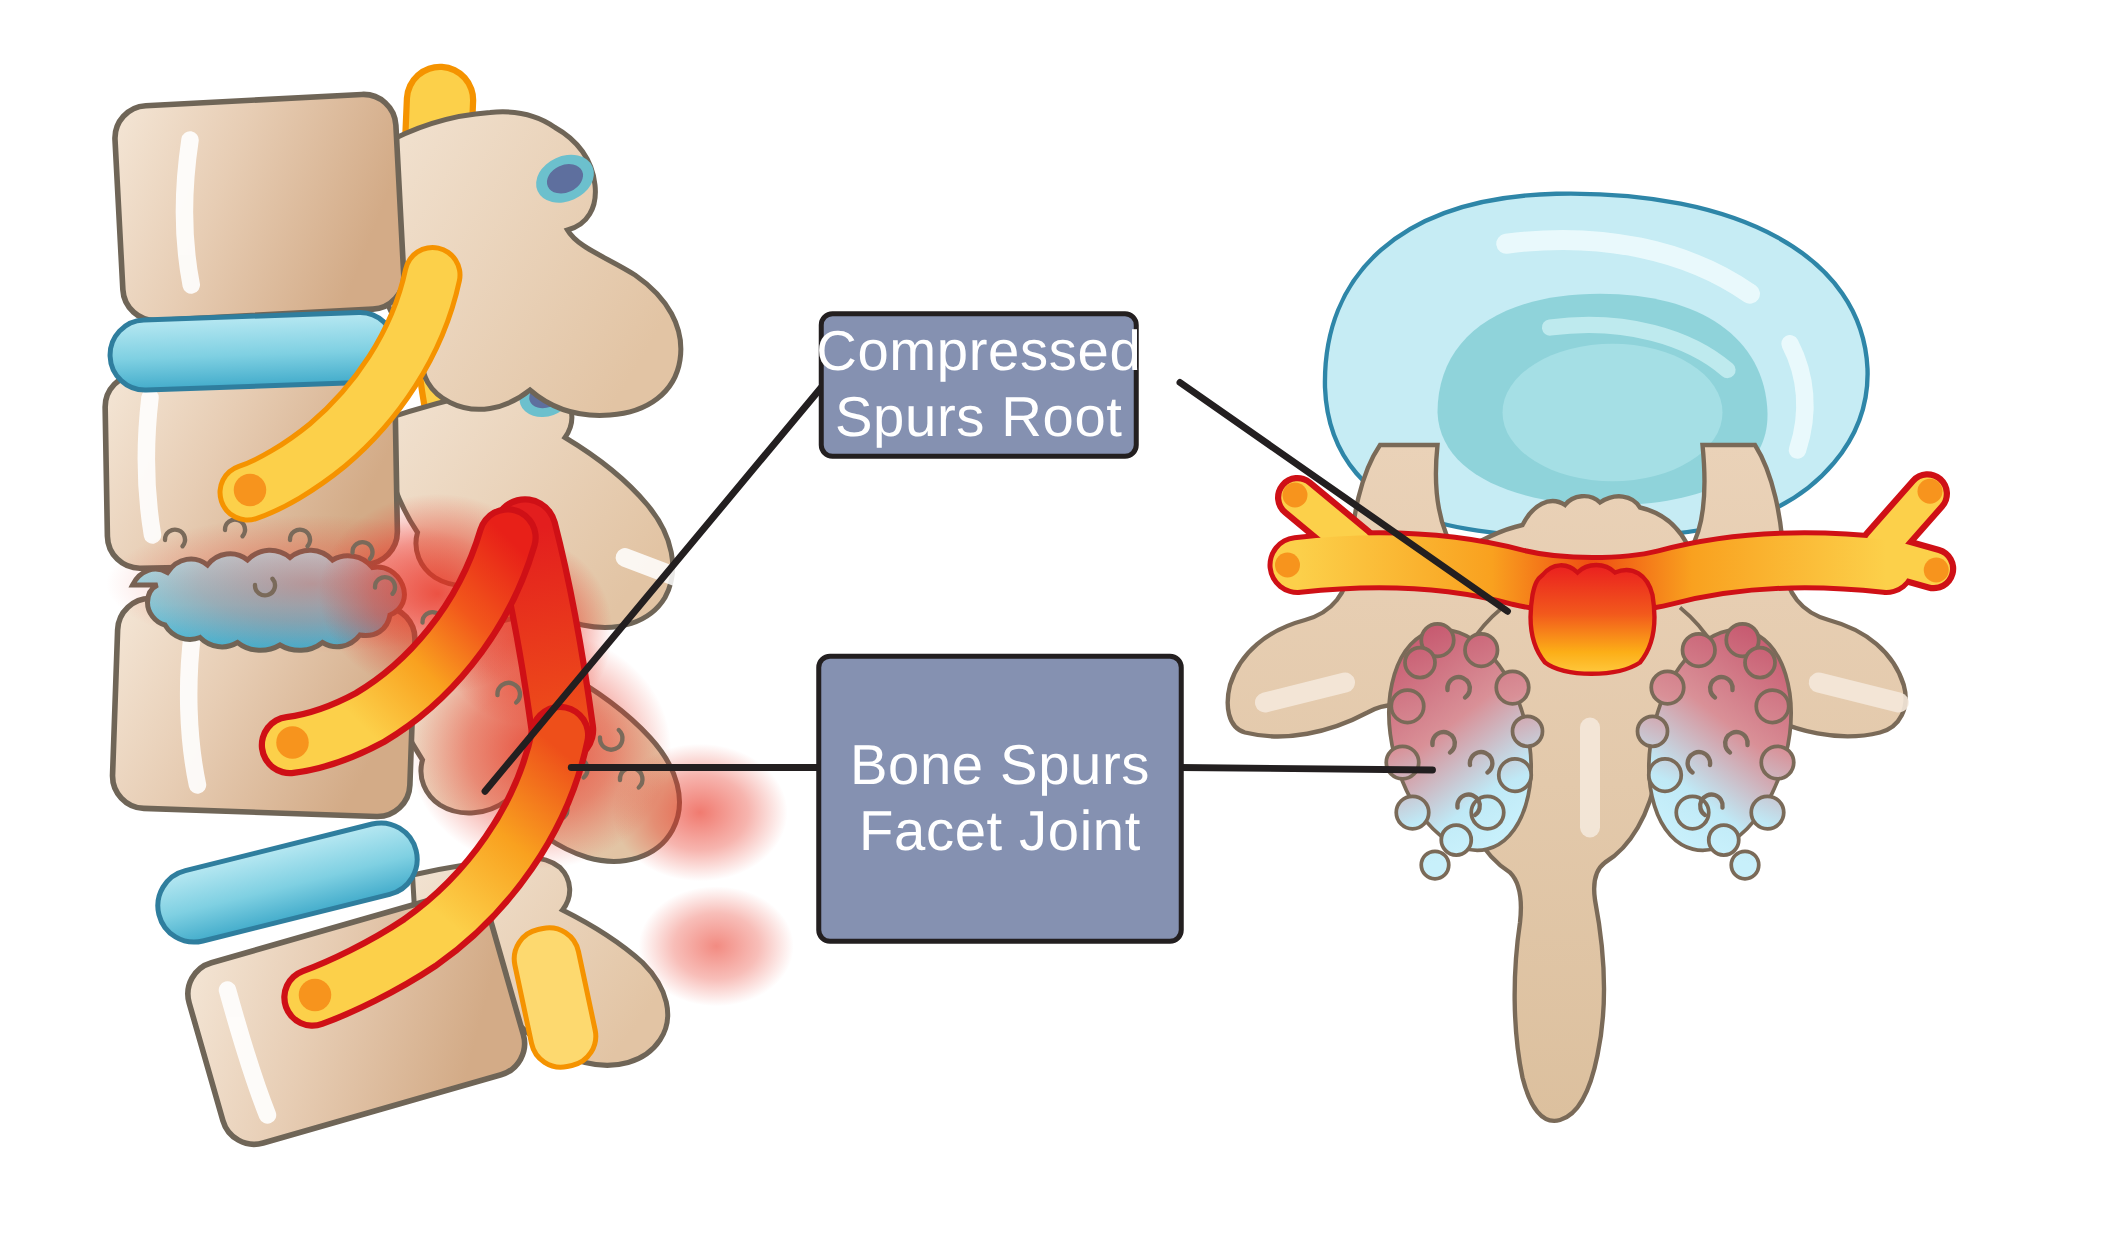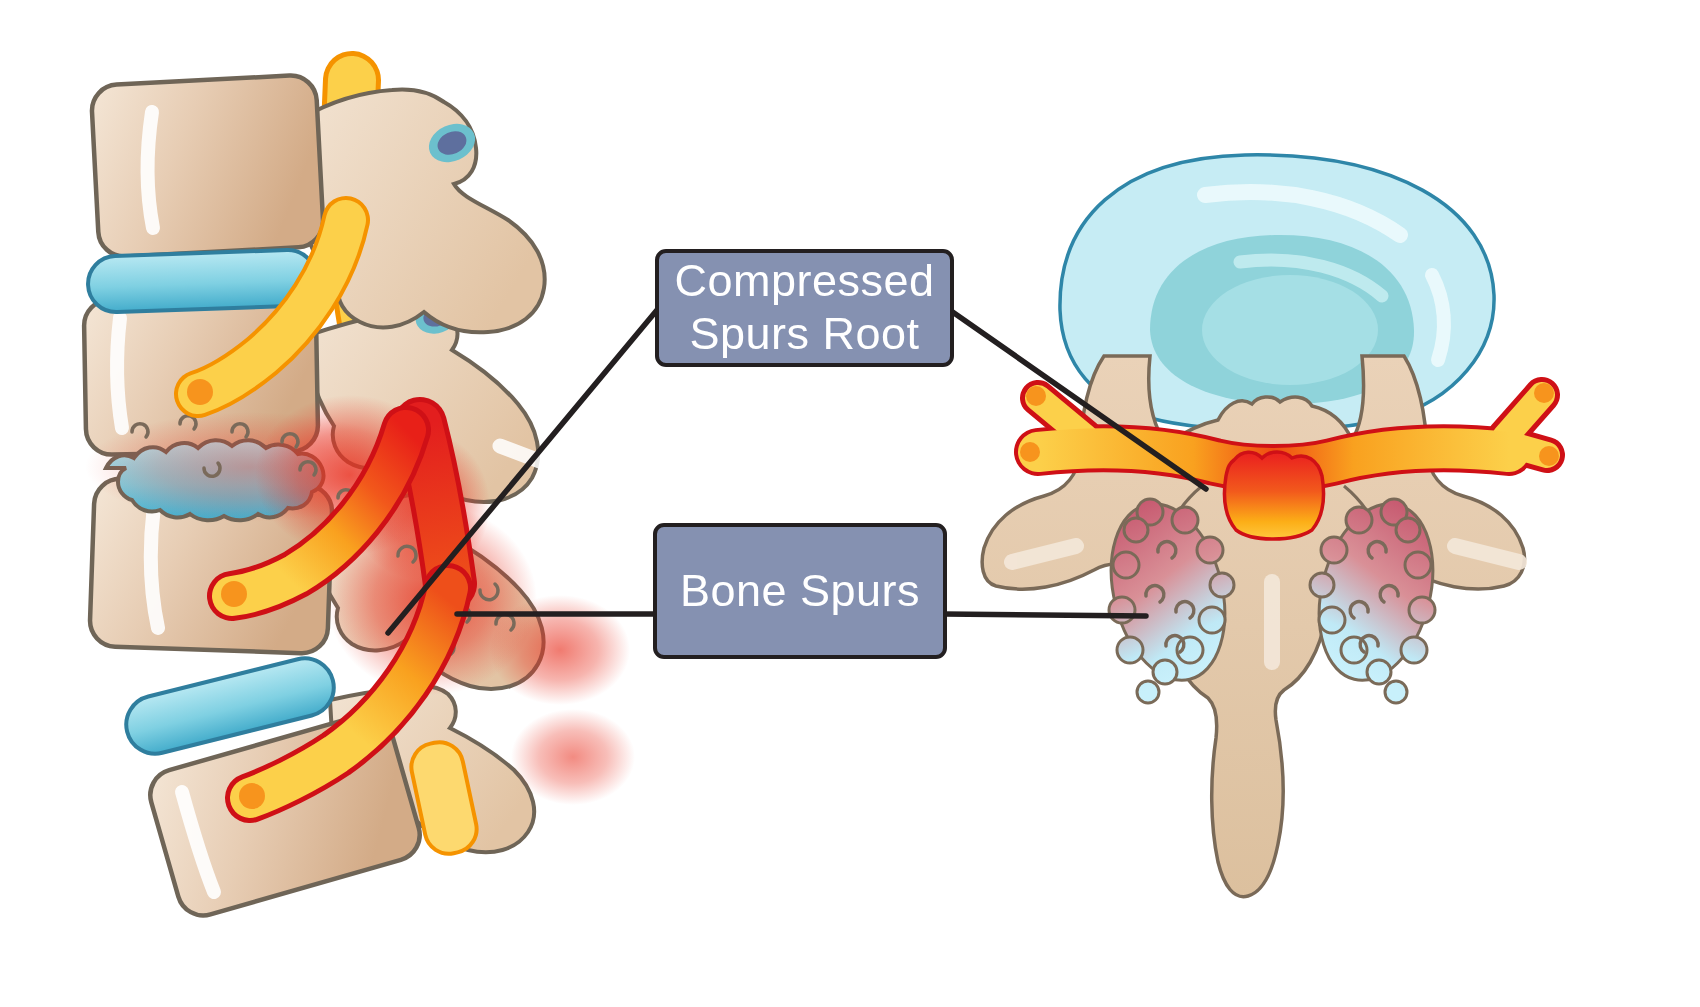--- a/index.html
+++ b/index.html
@@ -289,22 +289,23 @@
   </g>
 
   <g fill="none" stroke="var(--leader,#231f20)" stroke-width="5.5" stroke-linecap="round">
     <path d="M657,310 L388,633"></path>
     <path d="M944,306 L1206,489"></path>
     <path d="M656,614 L457,614"></path>
     <path d="M944,614 L1146,616"></path>
   </g>
 </svg>
 
-<div class="callout" style="left:655px;top:249px;width:299px;height:118px;">
+<div class="callout" style="left:655px;top:249px;width:256px;height:118px;">
   <div>Compressed</div>
   <div>Spurs Root</div>
 </div>
 
-<div class="callout" style="left:653px;top:523px;width:294px;height:136px;">
+<div class="callout" style="left:653px;top:523px;width:294px;height:232px;">
   <div>Bone Spurs</div>
+  <div>Facet Joint</div>
 </div>
 
 </div>
 
 </body></html>

